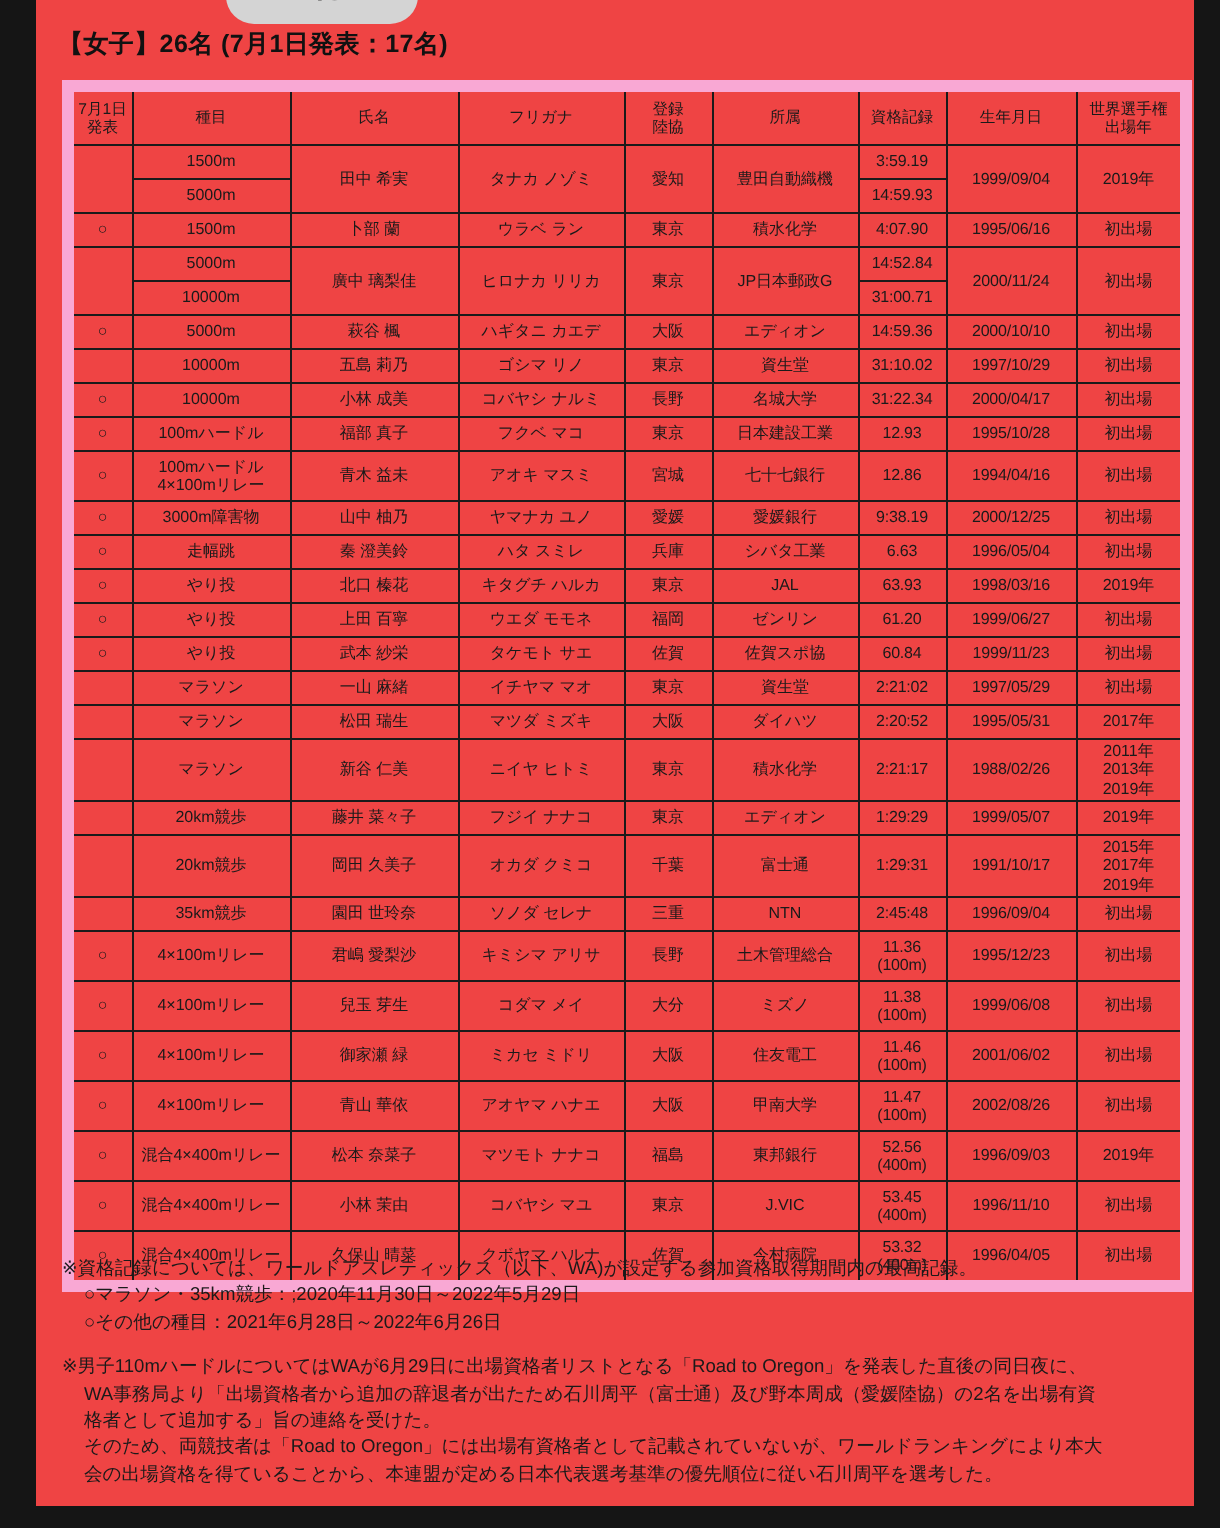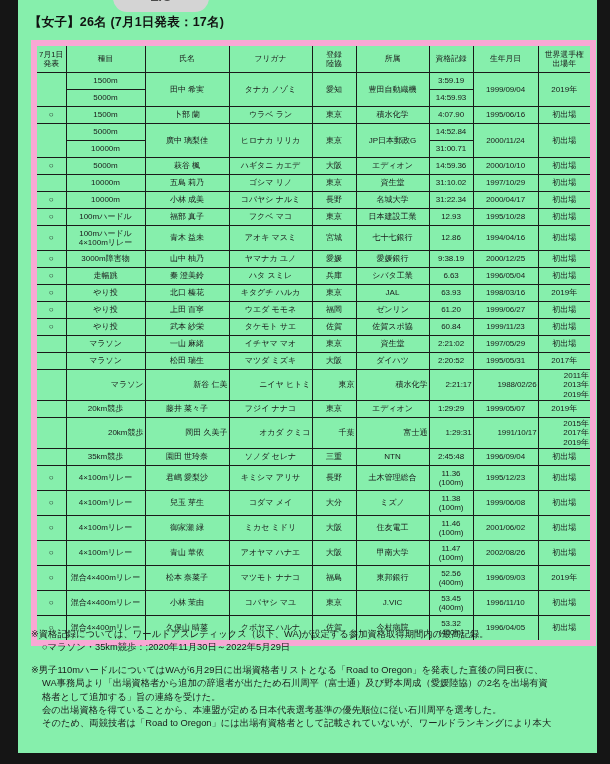--- a/index.html
+++ b/index.html
@@ -4,21 +4,21 @@
 <style>
   html,body{margin:0;padding:0;}
   body{
     width:610px;height:764px;overflow:hidden;position:relative;
     background:#151515;
     font-family:"Liberation Sans","DejaVu Sans",sans-serif;
     -webkit-font-smoothing:antialiased;
   }
   .page{
     position:absolute;left:18px;top:0;width:579px;height:753px;
-    background:#86efac;color:#1a1a1a;overflow:hidden;
+    background:#ef4444;color:#1a1a1a;overflow:hidden;
   }
   .page-badge{
     position:absolute;left:95px;top:-22px;width:96px;height:34px;
     background:#d4d4d4;border-radius:14px;
     display:flex;align-items:center;justify-content:center;
     font-size:15px;font-weight:bold;color:#4a4a4a;
   }
   .doc-title{
     position:absolute;left:11px;top:14px;margin:0;
     font-size:12.5px;font-weight:bold;color:#111;letter-spacing:0.2px;
@@ -34,21 +34,21 @@
     text-align:center;vertical-align:middle;
     font-size:8px;line-height:1.18;color:#1a1a1a;
     padding:0 1px;white-space:pre;overflow:hidden;
     font-weight:normal;
   }
   table.athletes thead th{
     height:26px;border-bottom:1.5px solid #1a1a1a;font-size:7.8px;
   }
   tr.h1 td{height:16px;}
   tr.h2 td{height:24px;}
-  tr.h3 td{height:30px;text-align:right;}
+  tr.h3 td{height:30px;}
   tbody tr.group-first td{border-top-width:1.5px;}
   td.cell-record,td.cell-birth{font-size:7.8px;letter-spacing:-0.1px;}
   td.cell-announced{font-size:9px;}
   .c0{width:32px;} .c1{width:79px;} .c2{width:84px;} .c3{width:83px;}
   .c4{width:44px;} .c5{width:73px;margin-left:14px;} .c6{width:44px;} .c7{width:65px;} .c8{width:55px;}
   .notes{
     position:absolute;left:13px;top:628px;width:562px;
     font-size:9.3px;line-height:13.4px;color:#1a1a1a;
   }
   .note{margin:0 0 9px 0;}
@@ -400,22 +400,23 @@
           <td class="cell-birth">1996/04/05</td>
           <td class="cell-appearance">初出場</td>
         </tr>
       </tbody>
   </table>
 
   <div class="notes" id="notes">
       <div class="note">
         <div class="note-line">※資格記録については、ワールドアスレティックス（以下、WA)が設定する参加資格取得期間内の最高記録。</div>
         <div class="note-line indent">○マラソン・35km競歩：;2020年11月30日～2022年5月29日</div>
+        <div class="note-line indent">○その他の種目：2021年6月28日～2022年6月26日</div>
       </div>
       <div class="note">
         <div class="note-line">※男子110mハードルについてはWAが6月29日に出場資格者リストとなる「Road to Oregon」を発表した直後の同日夜に、</div>
         <div class="note-line indent">WA事務局より「出場資格者から追加の辞退者が出たため石川周平（富士通）及び野本周成（愛媛陸協）の2名を出場有資</div>
         <div class="note-line indent">格者として追加する」旨の連絡を受けた。</div>
+        <div class="note-line indent">そのため、両競技者は「Road to Oregon」には出場有資格者として記載されていないが、ワールドランキングにより本大</div>
         <div class="note-line indent">会の出場資格を得ていることから、本連盟が定める日本代表選考基準の優先順位に従い石川周平を選考した。</div>
-        <div class="note-line indent">そのため、両競技者は「Road to Oregon」には出場有資格者として記載されていないが、ワールドランキングにより本大</div>
       </div>
     </div>
 </div>
 
 </body></html>

